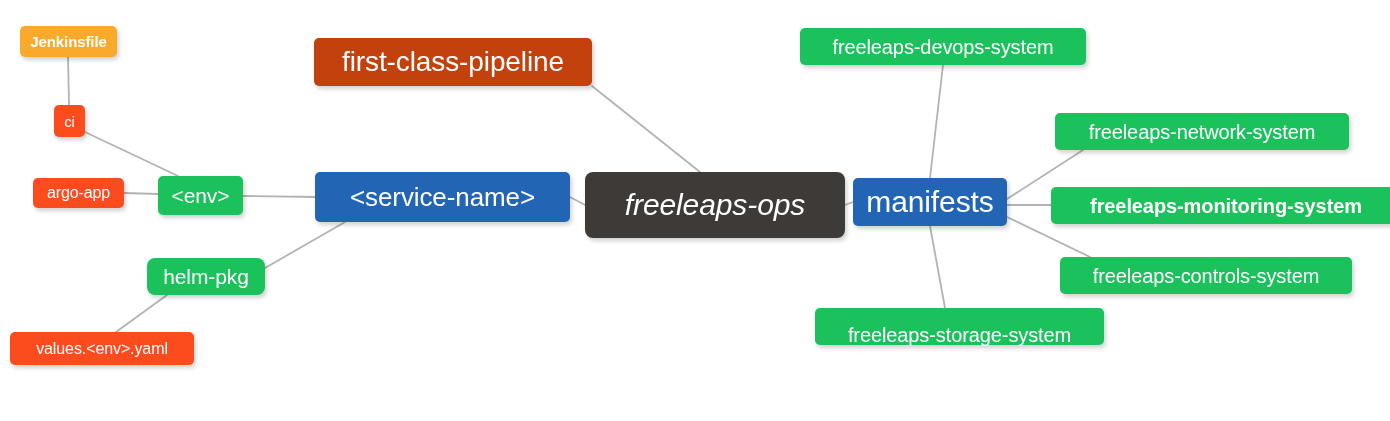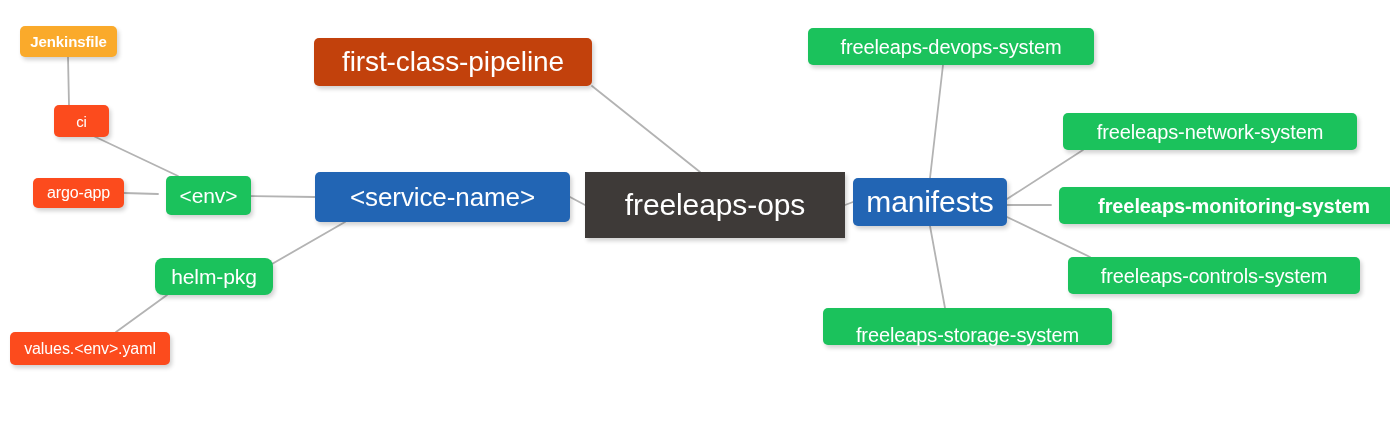--- a/index.html
+++ b/index.html
@@ -42,28 +42,28 @@
     z-index: 2;
   }
   .node-label {
     display: block;
     padding: 0;
     pointer-events: none;
   }
   
   .lvl-root {
     background: #3e3a38;
-    border-radius: 0;
+    border-radius: 8px;
+    font-style: italic;
   }
   .lvl-blue {
     background: #2265b4;
   }
   .lvl-green {
     background: #1bc25c;
-    margin-left: 8px;
   }
   .lvl-orange {
     background: #faaa2b;
   }
   .lvl-red {
     background: #fc4b1d;
   }
 </style>
 </head>
 <body>
@@ -115,23 +115,23 @@
       </div>
       <div class="node lvl-green" style="left: 1060px; top: 257px; width: 292px; height: 37px; font-size: 20px; background: rgb(27, 194, 92);">
         <span class="node-label">freeleaps-controls-system</span>
       </div>
       <div class="node lvl-green" style="left: 815px; top: 308px; width: 289px; height: 37px; font-size: 20px; background: rgb(27, 194, 92); align-items: flex-end;">
         <span class="node-label">freeleaps-storage-system</span>
       </div>
       <div class="node lvl-orange" style="left: 20px; top: 26px; width: 97px; height: 31px; font-size: 15px; background: rgb(250, 170, 43); font-weight: bold;">
         <span class="node-label">Jenkinsfile</span>
       </div>
-      <div class="node lvl-red" style="left: 54px; top: 105px; width: 55px; height: 32px; font-size: 15px; background: rgb(252, 75, 29);">
+      <div class="node lvl-red" style="left: 54px; top: 105px; width: 31px; height: 32px; font-size: 15px; background: rgb(252, 75, 29);">
         <span class="node-label">ci</span>
       </div>
       <div class="node lvl-red" style="left: 33px; top: 178px; width: 91px; height: 30px; font-size: 16px; background: rgb(252, 75, 29);">
         <span class="node-label">argo-app</span>
       </div>
-      <div class="node lvl-red" style="left: 10px; top: 332px; width: 160px; height: 33px; font-size: 16px; background: rgb(252, 75, 29);">
+      <div class="node lvl-red" style="left: 10px; top: 332px; width: 184px; height: 33px; font-size: 16px; background: rgb(252, 75, 29);">
         <span class="node-label">values.&lt;env&gt;.yaml</span>
       </div>
     </div>
 </div>
 
 </body></html>

